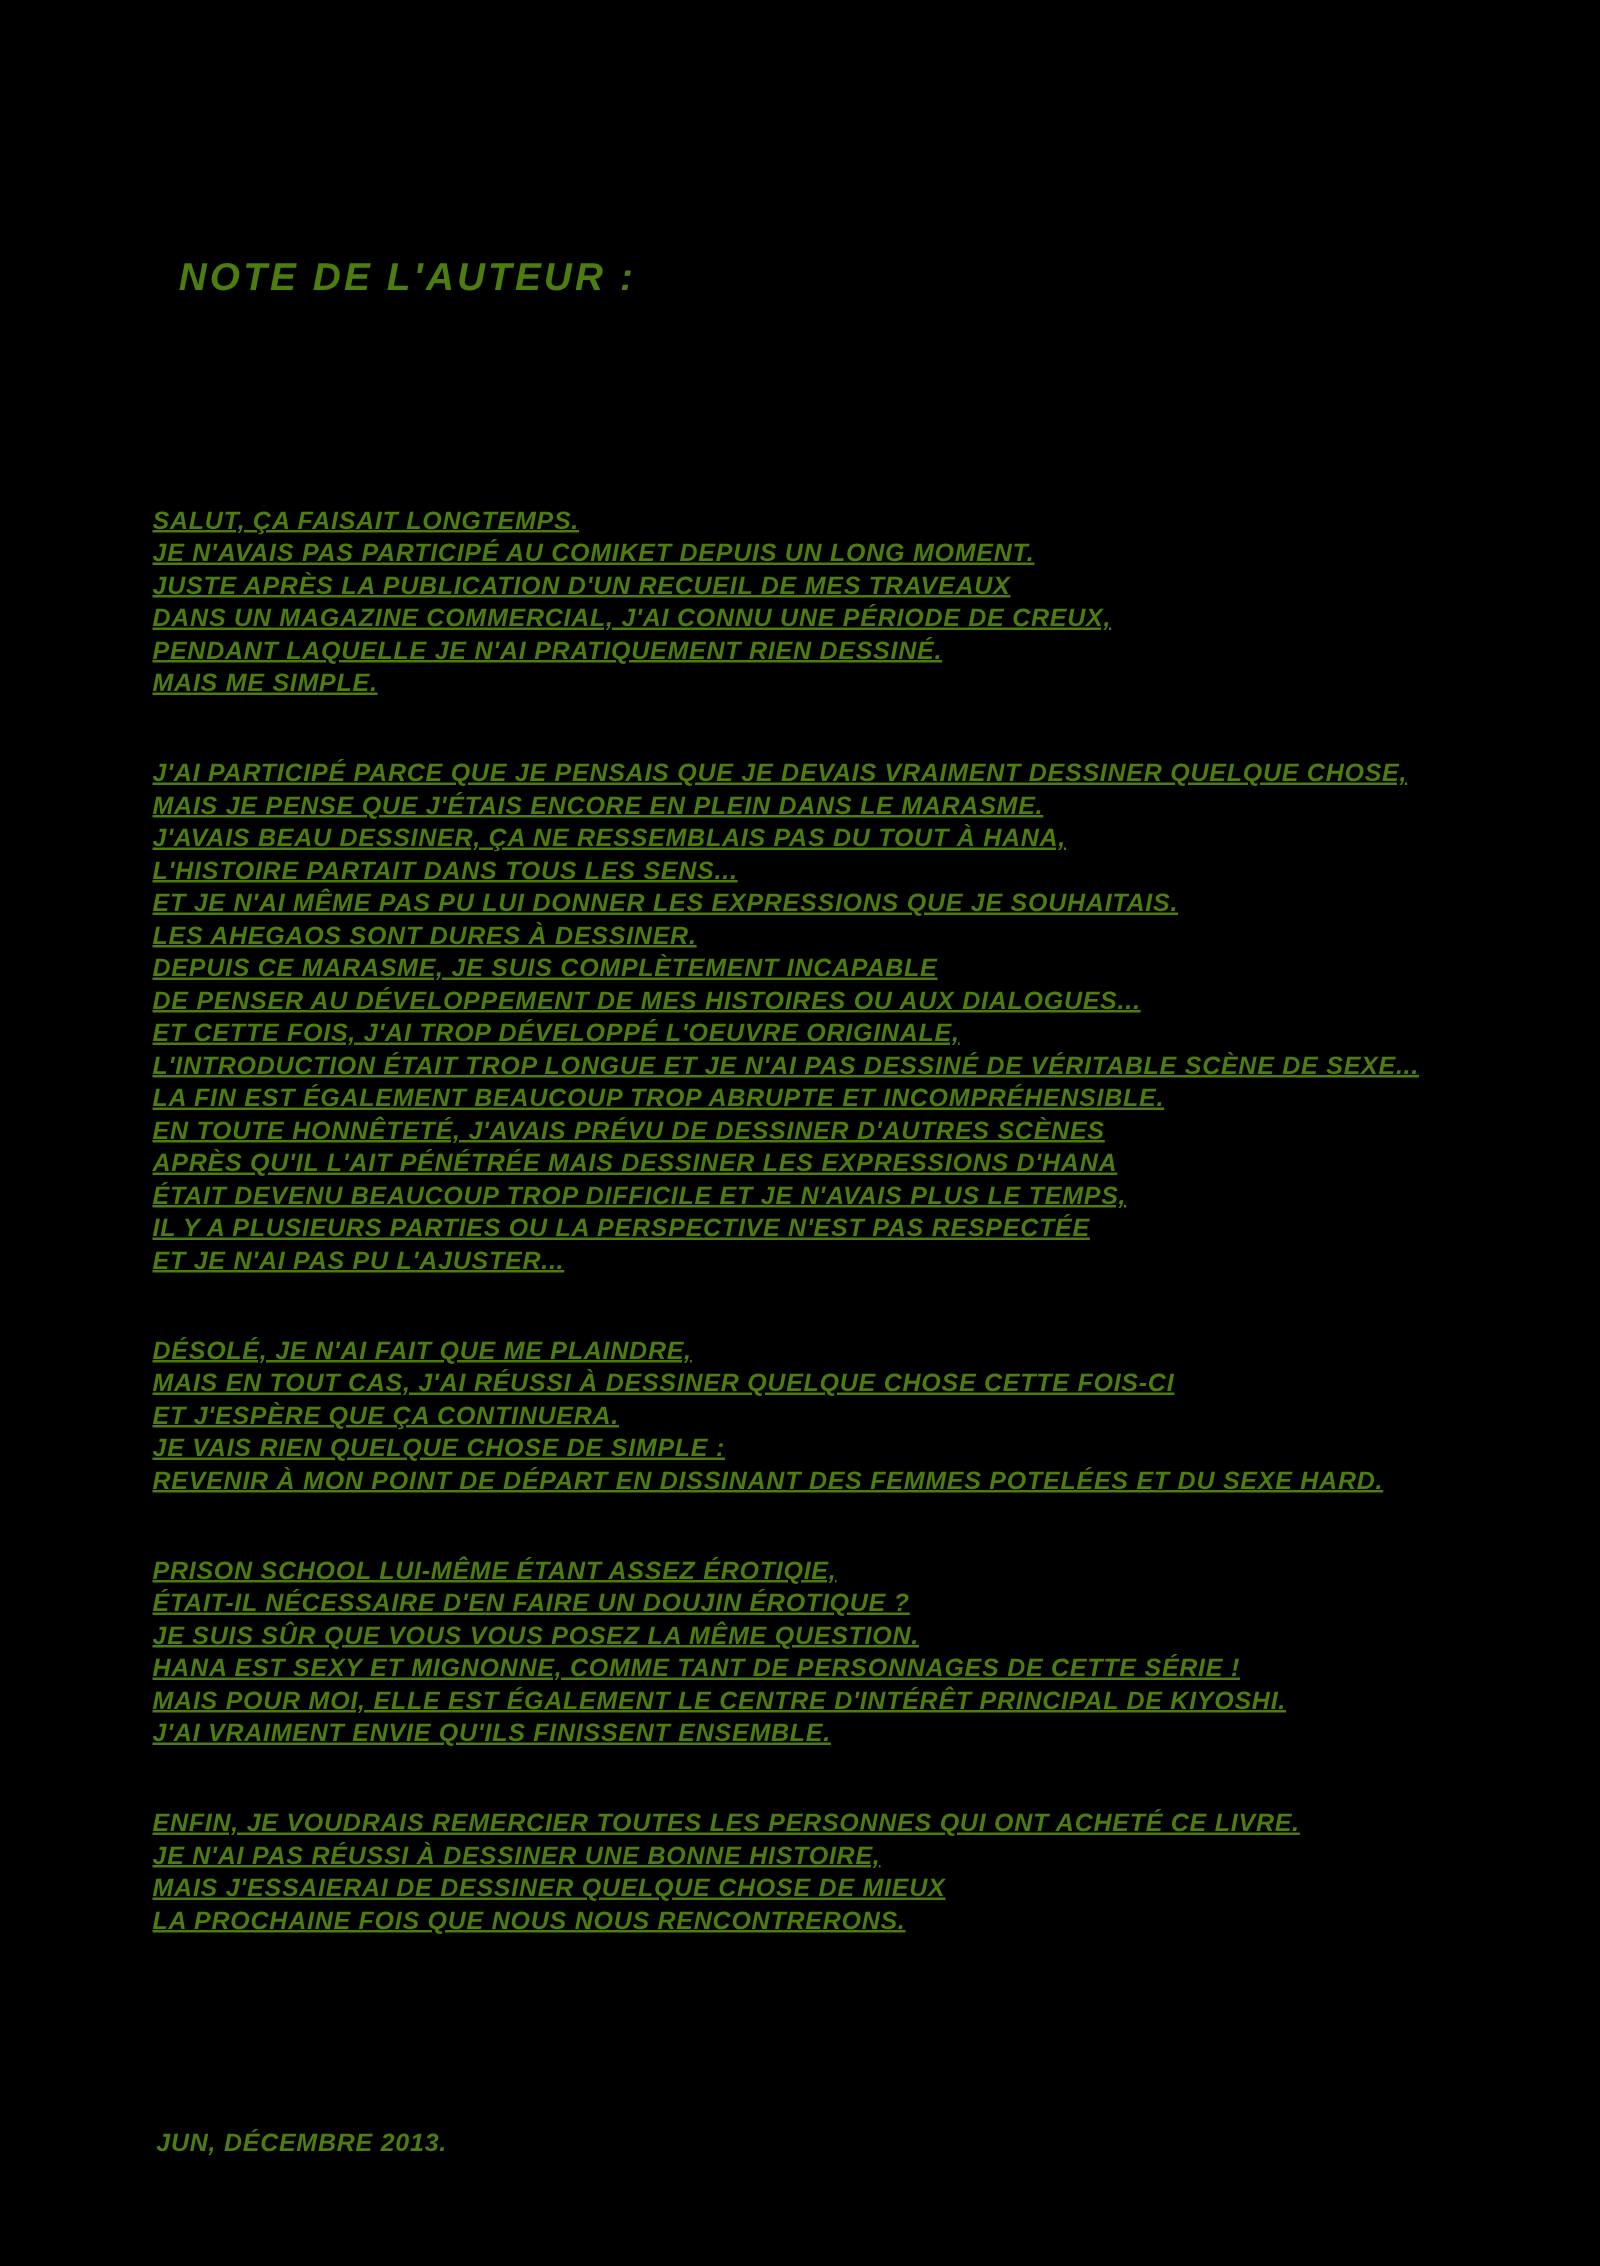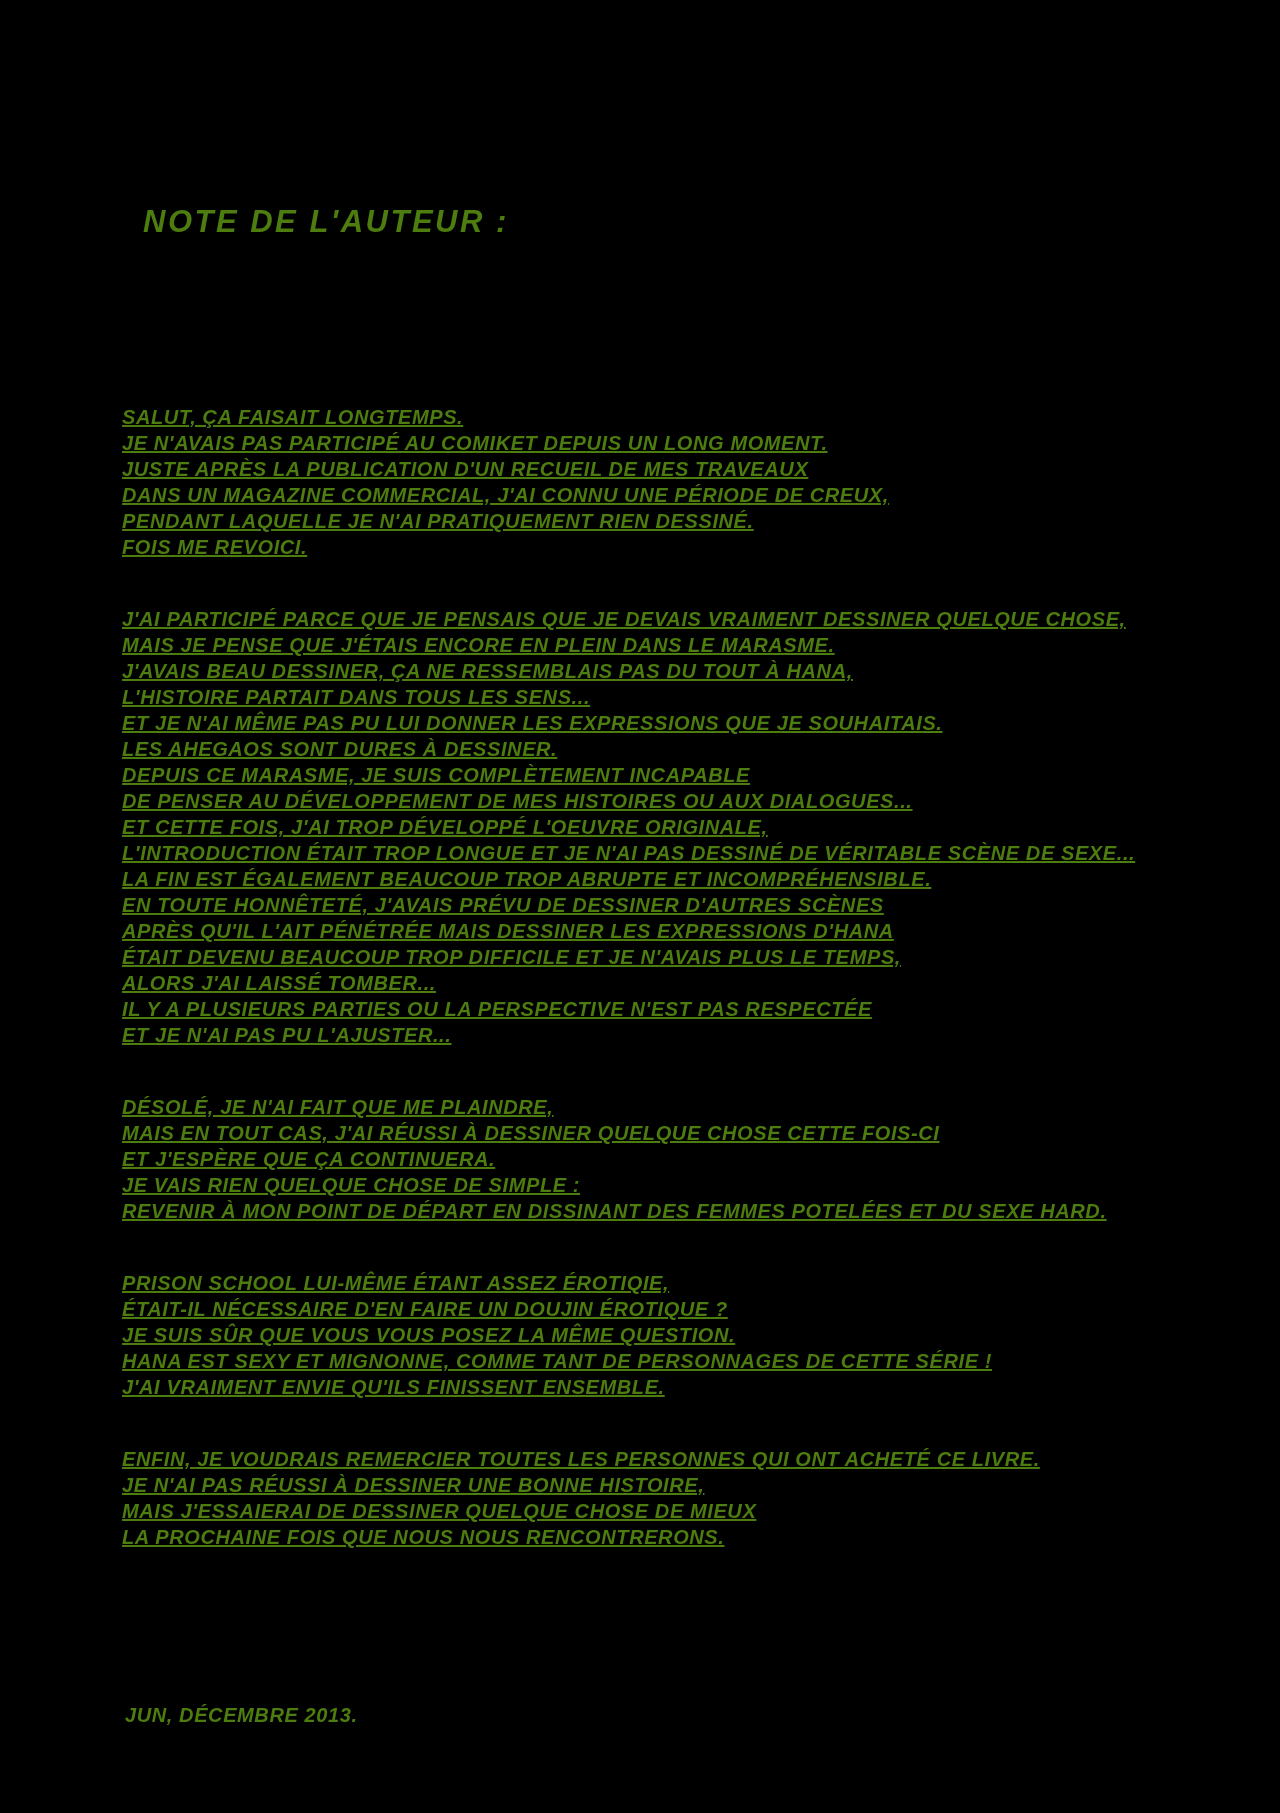--- a/index.html
+++ b/index.html
@@ -57,53 +57,53 @@
 
 <div class="page" style="background: rgb(0, 0, 0); color: #4d7c0f; margin-top: 20px;">
   <h1 class="title">NOTE DE L'AUTEUR :</h1>
   <div class="body">
       <div class="paragraph">
         <div class="line">SALUT, ÇA FAISAIT LONGTEMPS.</div>
         <div class="line">JE N'AVAIS PAS PARTICIPÉ AU COMIKET DEPUIS UN LONG MOMENT.</div>
         <div class="line">JUSTE APRÈS LA PUBLICATION D'UN RECUEIL DE MES TRAVEAUX</div>
         <div class="line">DANS UN MAGAZINE COMMERCIAL, J'AI CONNU UNE PÉRIODE DE CREUX,</div>
         <div class="line">PENDANT LAQUELLE JE N'AI PRATIQUEMENT RIEN DESSINÉ.</div>
-        <div class="line">FOIS ME REVOICI.</div>
+        <div class="line">MAIS ME SIMPLE.</div>
       </div>
       <div class="paragraph">
         <div class="line">J'AI PARTICIPÉ PARCE QUE JE PENSAIS QUE JE DEVAIS VRAIMENT DESSINER QUELQUE CHOSE,</div>
         <div class="line">MAIS JE PENSE QUE J'ÉTAIS ENCORE EN PLEIN DANS LE MARASME.</div>
         <div class="line">J'AVAIS BEAU DESSINER, ÇA NE RESSEMBLAIS PAS DU TOUT À HANA,</div>
         <div class="line">L'HISTOIRE PARTAIT DANS TOUS LES SENS...</div>
         <div class="line">ET JE N'AI MÊME PAS PU LUI DONNER LES EXPRESSIONS QUE JE SOUHAITAIS.</div>
         <div class="line">LES AHEGAOS SONT DURES À DESSINER.</div>
         <div class="line">DEPUIS CE MARASME, JE SUIS COMPLÈTEMENT INCAPABLE</div>
         <div class="line">DE PENSER AU DÉVELOPPEMENT DE MES HISTOIRES OU AUX DIALOGUES...</div>
         <div class="line">ET CETTE FOIS, J'AI TROP DÉVELOPPÉ L'OEUVRE ORIGINALE,</div>
         <div class="line">L'INTRODUCTION ÉTAIT TROP LONGUE ET JE N'AI PAS DESSINÉ DE VÉRITABLE SCÈNE DE SEXE...</div>
         <div class="line">LA FIN EST ÉGALEMENT BEAUCOUP TROP ABRUPTE ET INCOMPRÉHENSIBLE.</div>
         <div class="line">EN TOUTE HONNÊTETÉ, J'AVAIS PRÉVU DE DESSINER D'AUTRES SCÈNES</div>
         <div class="line">APRÈS QU'IL L'AIT PÉNÉTRÉE MAIS DESSINER LES EXPRESSIONS D'HANA</div>
         <div class="line">ÉTAIT DEVENU BEAUCOUP TROP DIFFICILE ET JE N'AVAIS PLUS LE TEMPS,</div>
-        <div class="line">ALORS J'AI LAISSÉ TOMBER...</div>
         <div class="line">IL Y A PLUSIEURS PARTIES OU LA PERSPECTIVE N'EST PAS RESPECTÉE</div>
         <div class="line">ET JE N'AI PAS PU L'AJUSTER...</div>
       </div>
       <div class="paragraph">
         <div class="line">DÉSOLÉ, JE N'AI FAIT QUE ME PLAINDRE,</div>
         <div class="line">MAIS EN TOUT CAS, J'AI RÉUSSI À DESSINER QUELQUE CHOSE CETTE FOIS-CI</div>
         <div class="line">ET J'ESPÈRE QUE ÇA CONTINUERA.</div>
         <div class="line">JE VAIS RIEN QUELQUE CHOSE DE SIMPLE :</div>
         <div class="line">REVENIR À MON POINT DE DÉPART EN DISSINANT DES FEMMES POTELÉES ET DU SEXE HARD.</div>
       </div>
       <div class="paragraph">
         <div class="line">PRISON SCHOOL LUI-MÊME ÉTANT ASSEZ ÉROTIQIE,</div>
         <div class="line">ÉTAIT-IL NÉCESSAIRE D'EN FAIRE UN DOUJIN ÉROTIQUE ?</div>
         <div class="line">JE SUIS SÛR QUE VOUS VOUS POSEZ LA MÊME QUESTION.</div>
         <div class="line">HANA EST SEXY ET MIGNONNE, COMME TANT DE PERSONNAGES DE CETTE SÉRIE !</div>
+        <div class="line">MAIS POUR MOI, ELLE EST ÉGALEMENT LE CENTRE D'INTÉRÊT PRINCIPAL DE KIYOSHI.</div>
         <div class="line">J'AI VRAIMENT ENVIE QU'ILS FINISSENT ENSEMBLE.</div>
       </div>
       <div class="paragraph">
         <div class="line">ENFIN, JE VOUDRAIS REMERCIER TOUTES LES PERSONNES QUI ONT ACHETÉ CE LIVRE.</div>
         <div class="line">JE N'AI PAS RÉUSSI À DESSINER UNE BONNE HISTOIRE,</div>
         <div class="line">MAIS J'ESSAIERAI DE DESSINER QUELQUE CHOSE DE MIEUX</div>
         <div class="line">LA PROCHAINE FOIS QUE NOUS NOUS RENCONTRERONS.</div>
       </div>
     </div>
   <div class="signature">JUN, DÉCEMBRE 2013.</div>

